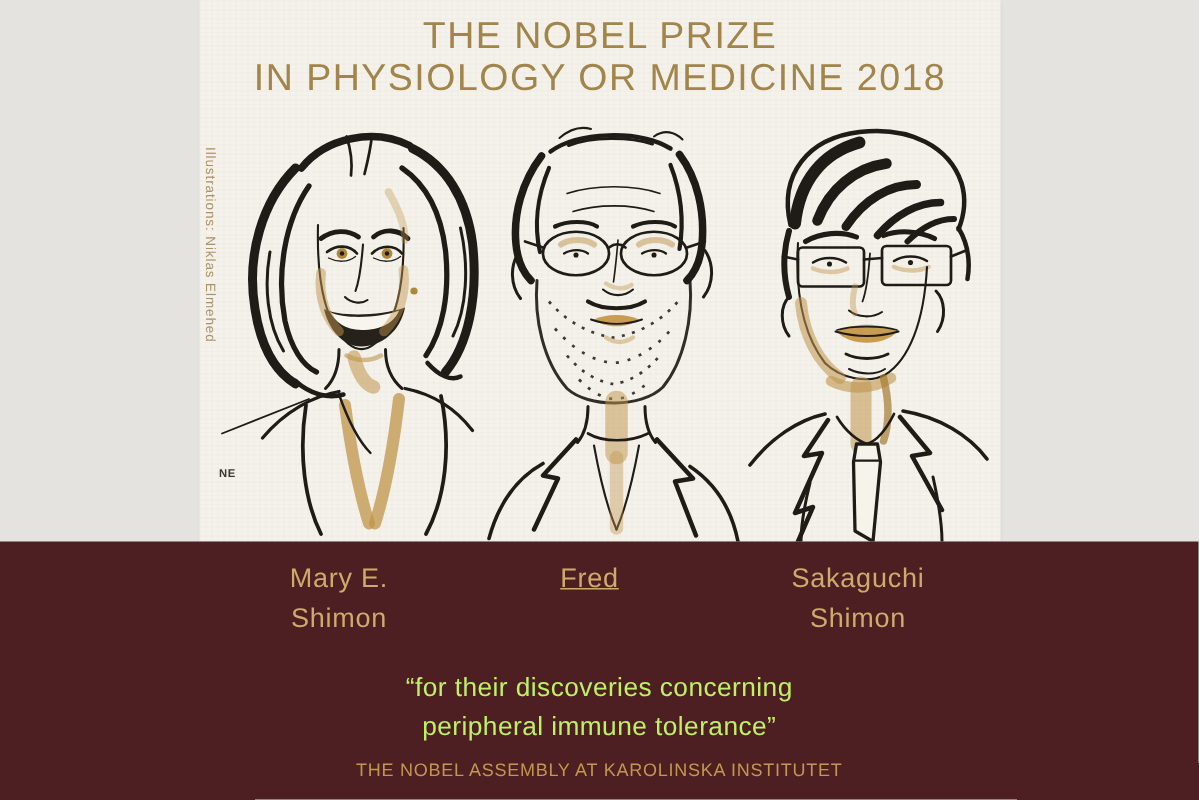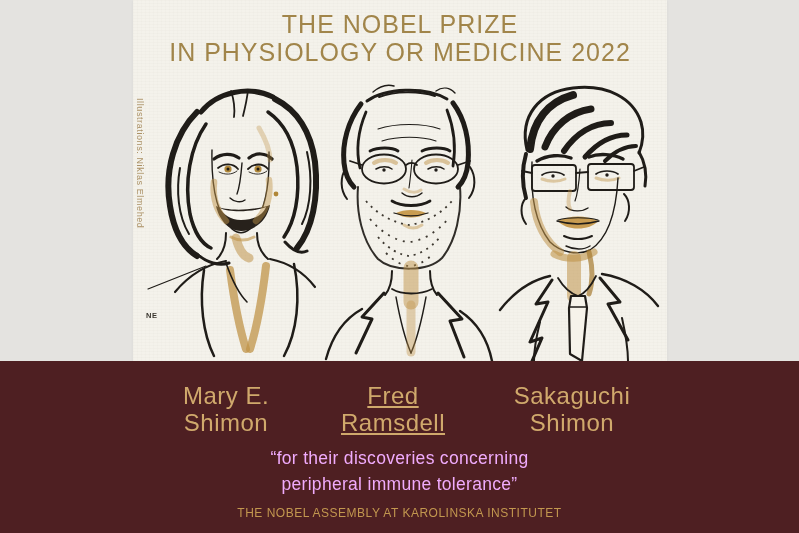--- a/index.html
+++ b/index.html
@@ -30,48 +30,48 @@
     font-size:9px;letter-spacing:0.6px;color:#ab9166;white-space:nowrap;
   }
   .portraits{position:absolute;left:0;top:0;width:534px;height:361px;}
 
   
   .banner{
     position:absolute;left:0;top:361px;width:799px;height:172px;
     background:#4e1f22;
   }
   .name-col{
-    position:absolute;top:21px;transform:translateX(-50%);
+    position:absolute;top:11px;transform:translateX(-50%);
     text-align:center;color:#d0a96c;
-    font-size:24px;line-height:27px;letter-spacing:0.5px;white-space:nowrap;
+    font-size:18px;line-height:27px;letter-spacing:0.5px;white-space:nowrap;
   }
   .name-col.c1{left:226px;}
   .name-col.c2{left:393px;text-decoration:underline;}
   .name-col.c3{left:572px;}
   .citation{
     position:absolute;left:0;top:84px;width:100%;
-    text-align:center;color:#f0abfc;
+    text-align:center;color:#bef264;
     font-size:17.5px;line-height:26px;letter-spacing:0.3px;
   }
   .assembly{
     position:absolute;left:0;top:145px;width:100%;
     text-align:center;color:#c2974f;
     font-size:12px;letter-spacing:0.5px;white-space:nowrap;
   }
   svg .ink{stroke:#1f1c18;fill:none;stroke-linecap:round;stroke-linejoin:round;}
 </style>
 </head>
 <body>
 
 <div class="stage">
 
   <div class="card">
     <div class="title">
       <div>THE NOBEL PRIZE</div>
-      <div>IN PHYSIOLOGY OR MEDICINE 2022</div>
+      <div>IN PHYSIOLOGY OR MEDICINE 2018</div>
     </div>
 
     <div class="credit">Illustrations: Niklas Elmehed</div>
 
     <svg class="portraits" viewBox="0 0 534 361">
 
       <g>
 
         <path class="ink" stroke-width="6" d="M 64,112 C 42,134 31,170 37,206 C 41,232 51,248 64,256"></path>
         <path class="ink" stroke-width="3.5" d="M 73,124 C 57,147 51,182 57,214 C 61,232 69,244 78,248"></path>
@@ -234,21 +234,20 @@
     </svg>
   </div>
 
   <div class="banner">
     <div class="name-col c1">
       <div>Mary E.</div>
       <div>Shimon</div>
     </div>
     <div class="name-col c2">
       <div>Fred</div>
-      <div>Ramsdell</div>
     </div>
     <div class="name-col c3">
       <div>Sakaguchi</div>
       <div>Shimon</div>
     </div>
 
     <div class="citation">
       <div>“for their discoveries concerning</div>
       <div>peripheral immune tolerance”</div>
     </div>

